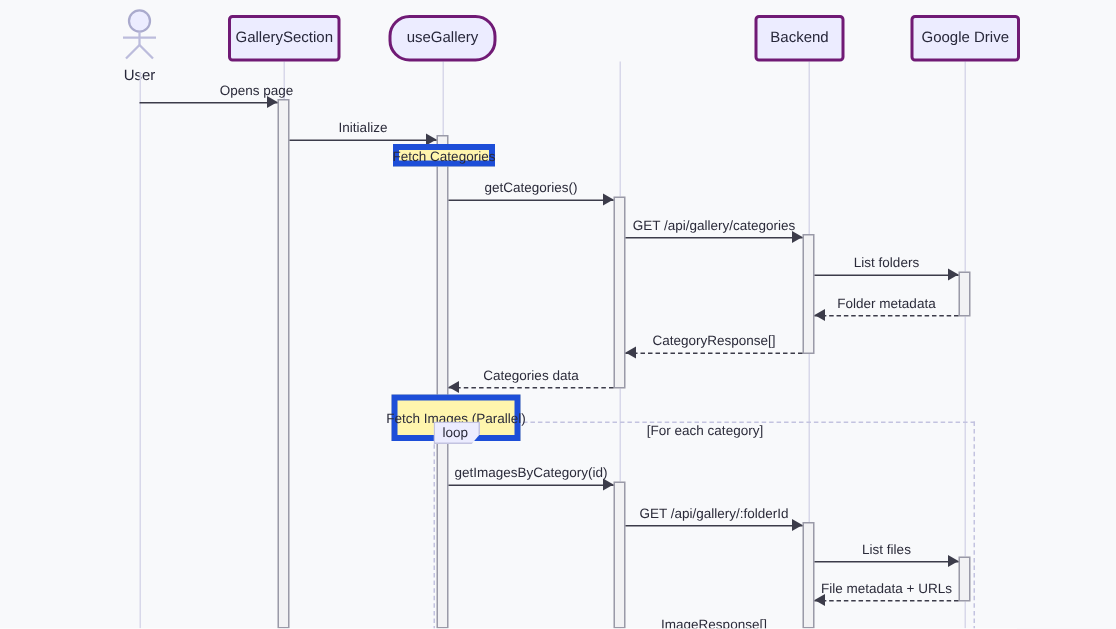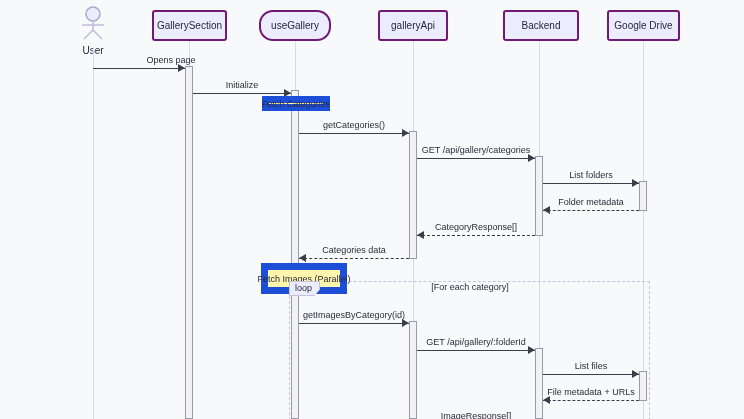--- a/index.html
+++ b/index.html
@@ -22,21 +22,21 @@
   .msg-line{position:absolute;height:0;border-top:1px solid #3c3c4a;}
   .msg-line.dashed{border-top-style:dashed;}
   .ah{position:absolute;width:0;height:0;border-top:4px solid transparent;border-bottom:4px solid transparent;}
   .ah.right{border-left:7px solid #3c3c4a;}
   .ah.left{border-right:7px solid #3c3c4a;}
   .msg-label{
     position:absolute;font-size:9px;color:#2b2b3a;transform:translateX(-50%);
     white-space:nowrap;
   }
   .note{
-    position:absolute;background:#fff5ad;border:7px solid #1d4ed8;font-size:9px;
+    position:absolute;background:#fff5ad;border:4px solid #1d4ed8;font-size:9px;
     color:#2b2b3a;display:flex;align-items:center;justify-content:center;
     box-sizing:border-box;white-space:nowrap;
   }
   .loop-frame{position:absolute;border:1px dashed #c3c3e0;box-sizing:border-box;}
   .loop-tab{
     position:absolute;background:#ececff;border:1px solid #c3c3e0;font-size:9px;
     color:#2b2b3a;padding:1px 7px 2px 5px;
     clip-path:polygon(0 0,100% 0,100% 55%,82% 100%,0 100%);
   }
   .loop-cond{position:absolute;transform:translateX(-50%);font-size:9px;color:#2b2b3a;white-space:nowrap;}
@@ -57,22 +57,21 @@
   </div>
 <div class="lifeline" style="left: 93px; top: 48px; height: 371px;"></div>
     <div class="lifeline" style="left: 189px; top: 41px; height: 378px;"></div>
     <div class="lifeline" style="left: 295px; top: 41px; height: 378px;"></div>
     <div class="lifeline" style="left: 413px; top: 41px; height: 378px;"></div>
     <div class="lifeline" style="left: 539px; top: 41px; height: 378px;"></div>
     <div class="lifeline" style="left: 643px; top: 41px; height: 378px;"></div>
     <div class="loop-frame" style="left: 289px; top: 281px; width: 361px; height: 200px;"></div>
     <div class="pbox" style="left: 152px; top: 10px; width: 75px;">GallerySection</div>
     <div class="pbox" style="left: 259px; top: 10px; width: 72px; border-radius: 14px;">useGallery</div>
-    <div class="pbox" style="left: 378px; top: 10px; width: 70px;">galleryApi</div>
-    <div class="pbox" style="left: 503px; top: 10px; width: 76px;">Backend</div>
+    <div class="pbox" style="left: 503px; top: 10px; width: 60px;">Backend</div>
     <div class="pbox" style="left: 607px; top: 10px; width: 73px;">Google Drive</div>
     <div class="act" style="left: 185px; top: 66px; height: 353px;"></div>
     <div class="act" style="left: 291px; top: 90px; height: 329px;"></div>
     <div class="act" style="left: 409px; top: 131px; height: 128px;"></div>
     <div class="act" style="left: 409px; top: 321px; height: 98px;"></div>
     <div class="act" style="left: 535px; top: 156px; height: 80px;"></div>
     <div class="act" style="left: 535px; top: 348px; height: 71px;"></div>
     <div class="act" style="left: 639px; top: 181px; height: 30px;"></div>
     <div class="act" style="left: 639px; top: 371px; height: 30px;"></div>
     <div class="msg-line" style="left: 93px; top: 68px; width: 92px;"></div>

